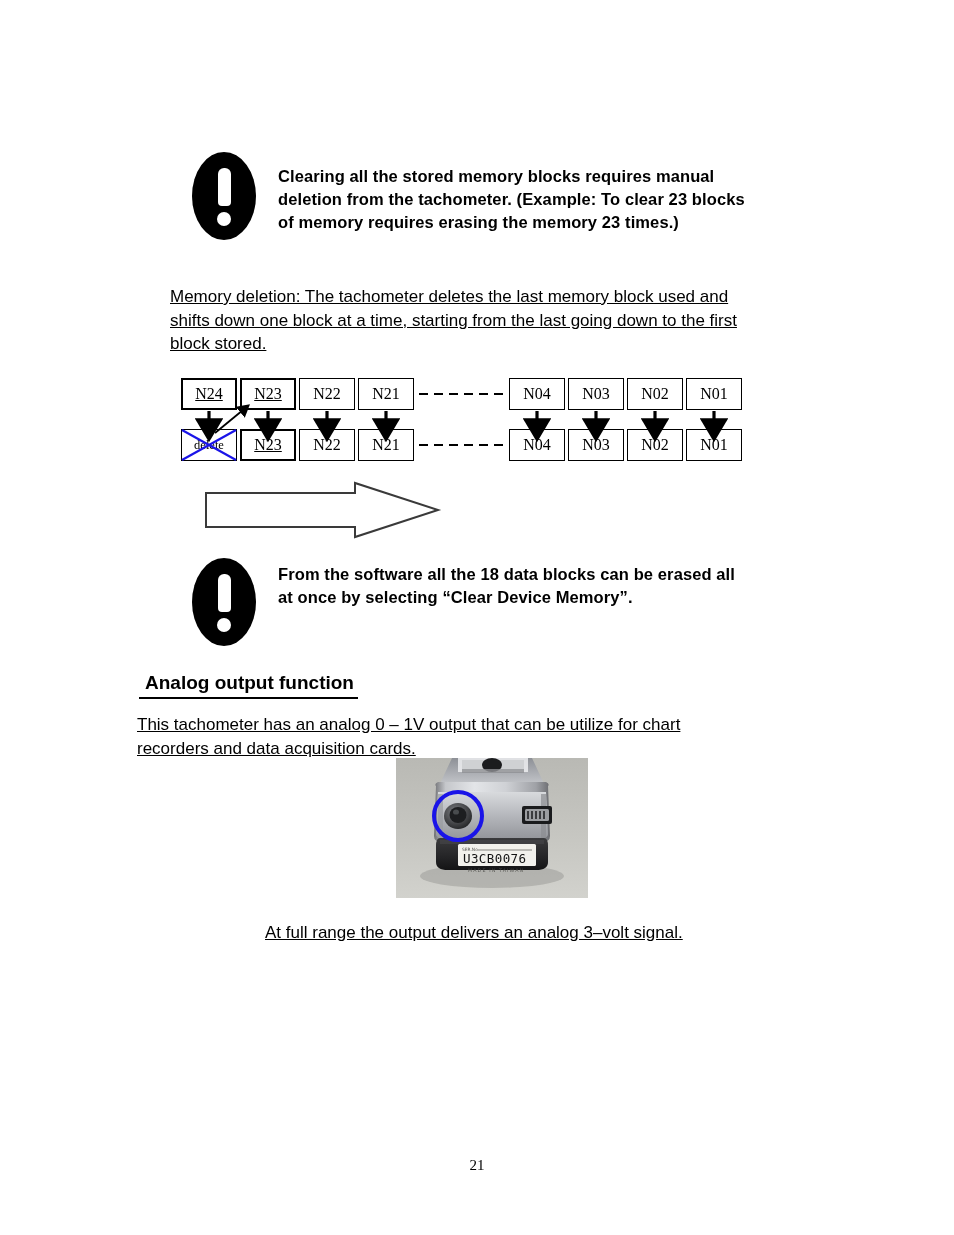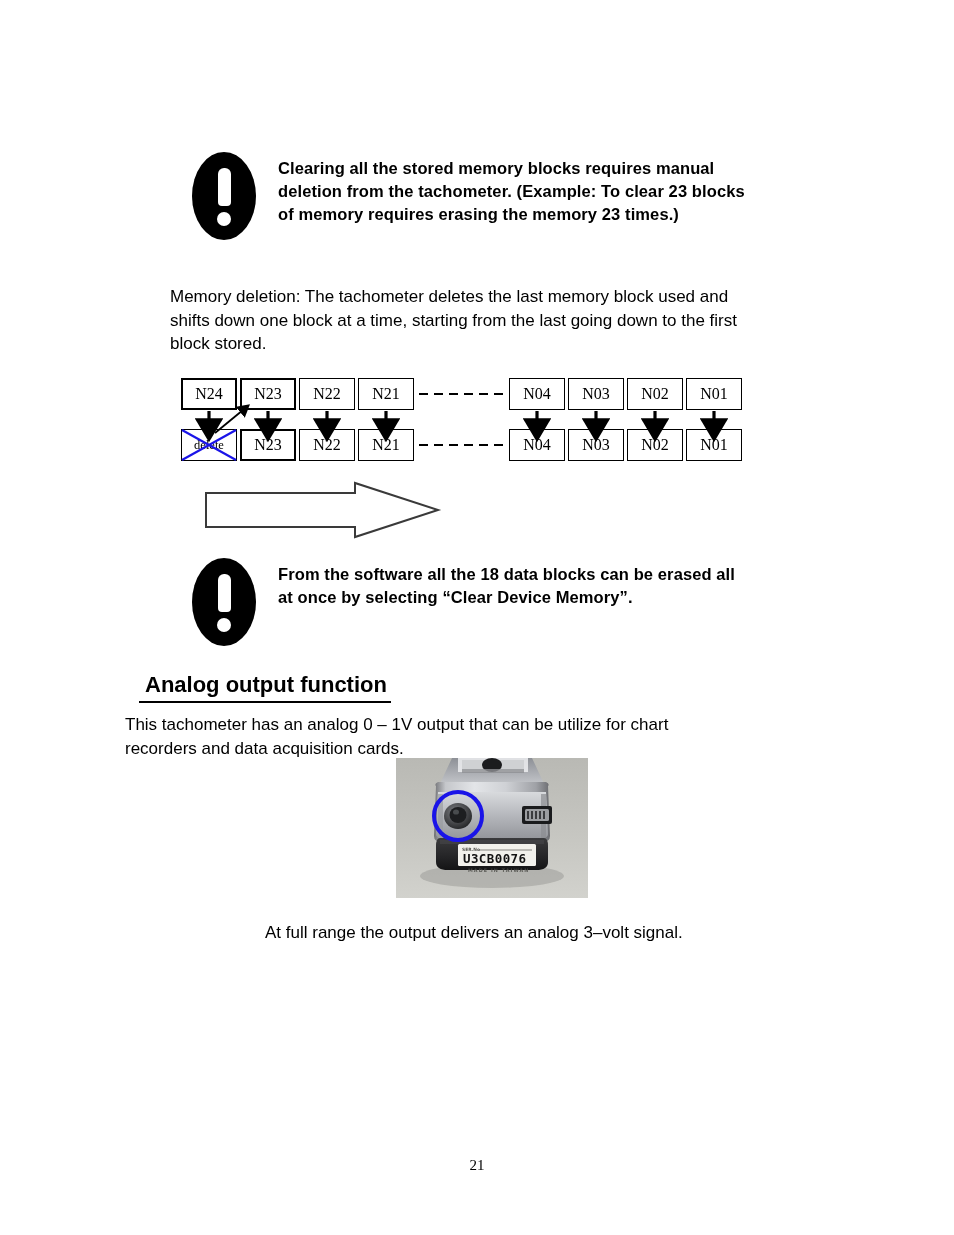--- a/index.html
+++ b/index.html
@@ -60,26 +60,27 @@
     letter-spacing: 0.1px;
     white-space: pre-line;
   }
 
   
   .body-para {
     position: absolute;
     font-size: 17px;
     line-height: 23.5px;
     white-space: pre-line;
+    text-decoration: underline;
   }
 
   
   .section-heading {
     position: absolute;
-    font-size: 22px;
+    font-size: 19px;
     font-weight: bold;
     padding-bottom: 2px;
   }
   .section-heading .rule {
     position: absolute;
     left: -6px;
     right: -4px;
     bottom: -3px;
     height: 2px;
     background: #000000;
@@ -92,54 +93,53 @@
     border: 1.6px solid #000000;
     background: #ffffff;
     box-sizing: border-box;
     font-family: "Liberation Serif", serif;
     font-size: 16px;
     display: flex;
     align-items: center;
     justify-content: center;
     color: #000;
   }
-  .mem-box.thick { border-width: 2.4px; }
+  .mem-box.thick { border-width: 2.4px; text-decoration: underline; }
   .mem-box.deleted { color: #000; }
   .mem-box .del-label {
     font-family: "Liberation Serif", serif;
     font-size: 12.5px;
   }
 
   
   #device-photo {
     position: absolute;
     overflow: hidden;
     background: #c4b5fd;
-    font-weight: bold;
   }
 
   
   #page-number {
     position: absolute;
     width: 954px;
     text-align: center;
     font-family: "Liberation Serif", serif;
     font-size: 15px;
   }
 </style>
 </head>
 <body>
 
 <div class="warn-block" id="callout-1" style="left:192px; top:152px;">
   <div class="warn-icon">
     <div class="disc"></div>
     <div class="bang-bar"></div>
     <div class="bang-dot"></div>
   </div>
-  <div class="warn-text" style="margin-left:22px; width:560px; padding-top:5px;">Clearing all the stored memory blocks requires manual
+  <div class="warn-text" style="margin-left:22px; width:560px; padding-top:5px;margin-top:8px;">Clearing all the stored memory blocks requires manual
 deletion from the tachometer. (Example:  To clear 23 blocks
 of memory requires  erasing  the memory 23 times.)</div>
 </div>
 
 <div class="body-para" style="left:170px; top:285px; width:640px;">Memory deletion:  The tachometer deletes the last memory block used and
 shifts down one block at a time, starting from the last going down to the first
 block stored.</div>
 
 <div id="memory-diagram" style="top:370px;">
 
@@ -210,21 +210,21 @@
   </div>
   <div class="warn-text" style="margin-left:22px; width:545px; padding-top:5px;">From the software all the 18 data blocks can be erased all
 at once by selecting “Clear Device Memory”.</div>
 </div>
 
 <div class="section-heading" style="left:145px; top:672px;">
   <span>Analog output function</span>
   <span class="rule"></span>
 </div>
 
-<div class="body-para" style="left:125px; top:713px; width:650px;">This tachometer has an analog 0 – 1V output that can be utilize for chart
+<div class="body-para" style="left:137px; top:713px; width:650px;">This tachometer has an analog 0 – 1V output that can be utilize for chart
 recorders and data acquisition cards.</div>
 
 <div id="device-photo" style="left:396px; top:758px; width:192px; height:140px;">
   <svg width="192" height="140" viewBox="0 0 192 140">
     <defs>
       <linearGradient id="bgGrad" x1="0" y1="0" x2="0" y2="1">
         <stop offset="0%" stop-color="#b9b9b4"></stop>
         <stop offset="55%" stop-color="#c6c6c1"></stop>
         <stop offset="100%" stop-color="#d2d2cd"></stop>
       </linearGradient>

